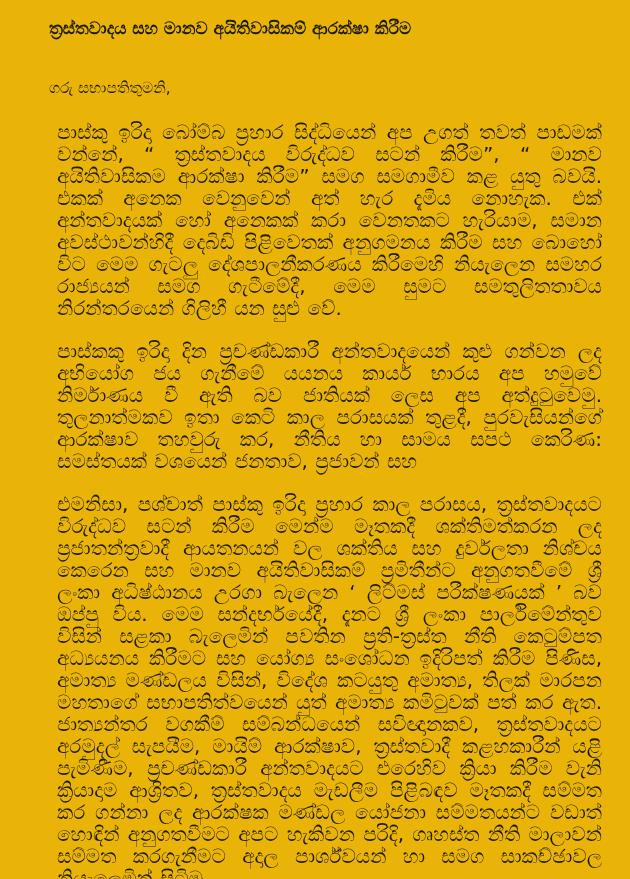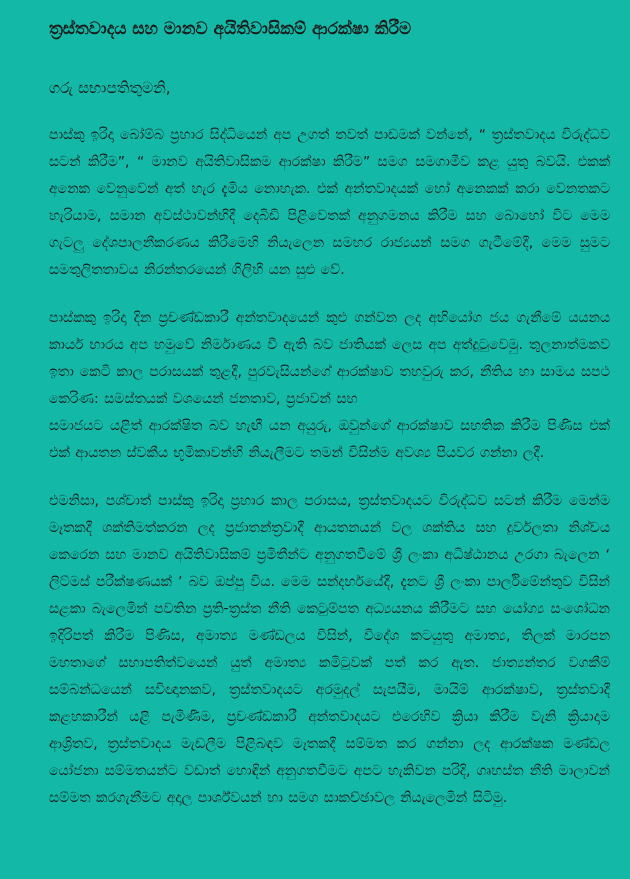--- a/index.html
+++ b/index.html
@@ -12,53 +12,52 @@
     height: 879px;
     overflow: hidden;
   }
   .page {
     box-sizing: border-box;
     width: 630px;
     height: 879px;
     padding: 16px 20px 0 49px;
     font-family: "DejaVu Sans", sans-serif;
     color: #1b1b1b;
-    background: #14b8a6;
+    background: #eab308;
   }
   .doc-title {
     font-size: 17px;
     font-weight: bold;
     margin: 0 0 36px 0;
     line-height: 24px;
   }
   .salutation {
     font-size: 15.5px;
     margin: 4px 0 16px 0;
     line-height: 24px;
   }
   .para {
-    font-size: 14px;
-    line-height: 27px;
-    margin: 0;
+    font-size: 20px;
+    line-height: 22px;
+    margin: 8px;
     text-align: justify;
     word-spacing: 1px;
   }
   .para.gap {
     margin-top: 21px;
   }
 </style>
 </head>
 <body>
 
 <div class="page">
   <h1 class="doc-title">ත්‍රස්තවාදය සහ මානව අයිතිවාසිකම්  ආරක්ෂා කිරීම</h1>
 
   <p class="salutation">ගරු සභාපතිතුමනි,</p>
 
   <p class="para gap">පාස්කු ඉරිදා බෝම්බ ප්‍රහාර සිද්ධියෙන් අප උගත් තවත් පාඩමක් වන්නේ, “ ත්‍රස්තවාදය විරුද්ධව සටන් කිරීම”, “ මානව අයිතිවාසිකම ආරක්ෂා කිරීම”  සමග සමගාමීව කළ යුතු බවයි.  එකක් අනෙක වෙනුවෙන් අත් හැර දැමිය නොහැක.  එක් අන්තවාදයක් හෝ අනෙකක් කරා වෙනතකට හැරියාම, සමාන අවස්ථාවන්හිදී දෙබිඩි පිළිවෙතක් අනුගමනය කිරීම සහ  බොහෝ විට මෙම ගැටලු දේශපාලනීකරණය කිරීමෙහි නියැලෙන සමහර රාජ්‍යයන් සමග ගැටීමේදී,  මෙම සුමට සමතුලිතතාවය නිරන්තරයෙන් ගිලිහී යන සුළු වේ.</p>
 
   <p class="para gap">පාස්කකු ඉරිදා දින ප්‍රචණ්ඩකාරී අන්තවාදයෙන් කුළු ගන්වන ලද  අභියෝග ජය ගැනීමේ යයනය කාර්ය භාරය අප හමුවේ නිර්මාණය වී ඇති බව ජාතියක්  ලෙස අප අත්දුටුවෙමු.  තුලනාත්මකව  ඉතා කෙටි කාල පරාසයක් තුළදී, පුරවැසියන්ගේ ආරක්ෂාව තහවුරු කර,  නීතිය හා සාමය සපථ කෙරිණ:  සමස්තයක් වශයෙන් ජනතාව, ප්‍රජාවන් සහ</p>
 
-  <p class="para">සමාජයට යළිත් ආරක්ෂිත  බව හැඟී යන අයුරු, ඔවුන්ගේ ආරක්ෂාව සහතික කිරීම පිණිස  එක් එක්  ආයතන ස්වකීය භූමිකාවන්හි නියැලීමට තමන් විසින්ම අවශ්‍ය පියවර ගන්නා ලදී.</p>
 
   <p class="para gap">එමනිසා, පශ්චාත්  පාස්කු ඉරිදා ප්‍රහාර කාල පරාසය, ත්‍රස්තවාදයට විරුද්ධව සටන් කිරීම මෙන්ම මෑතකදී ශක්තිමත්කරන ලද  ප්‍රජාතන්ත්‍රවාදී ආයතනයන් වල ශක්තිය සහ දුර්වලතා නිශ්චය  කෙරෙන සහ  මානව අයිතිවාසිකම් ප්‍රමිතීන්ට අනුගතවීමේ  ශ්‍රී ලංකා අධිෂ්ඨානය උරගා  බැලෙන ‘ ලිට්මස්  පරීක්ෂණයක් ’ බව ඔප්පු විය.   මෙම සන්දර්භයේදී,  දැනට ශ්‍රී ලංකා පාර්ලිමේන්තුව විසින් සළකා බැලෙමින් පවතින ප්‍රති-ත්‍රස්ත  නීති කෙටුම්පත අධ්‍යයනය කිරීමට සහ යෝග්‍ය සංශෝධන ඉදිරිපත් කිරීම පිණිස,  අමාත්‍ය මණ්ඩලය විසින්, විදේශ කටයුතු අමාත්‍ය, තිලක් මාරපන මහතාගේ සභාපතිත්වයෙන් යුත් අමාත්‍ය කමිටුවක් පත් කර ඇත.   ජාත්‍යන්තර වගකීම් සම්බන්ධයෙන් සවිඥානකව,   ත්‍රස්තවාදයට අරමුදල් සැපයීම, මායිම් ආරක්ෂාව, ත්‍රස්තවාදී කළහකාරීන් යළි පැමිණීම, ප්‍රචණ්ඩකාරී අන්තවාදයට එරෙහිව ක්‍රියා කිරීම වැනි ක්‍රියාදාම ආශ්‍රිතව,  ත්‍රස්තවාදය මැඩලීම පිළිබඳව මෑතකදී සම්මත කර ගන්නා ලද ආරක්ෂක මණ්ඩල යෝජනා සම්මතයන්ට වඩාත් හොඳින් අනුගතවීමට අපට හැකිවන පරිදි,  ගෘහස්ත  නීති මාලාවන් සම්මත කරගැනීමට අදාල පාර්ශ්වයන් හා සමග සාකච්ඡාවල නියැලෙමින් සිටිමු.</p>
 
 </div>
 
 </body></html>

